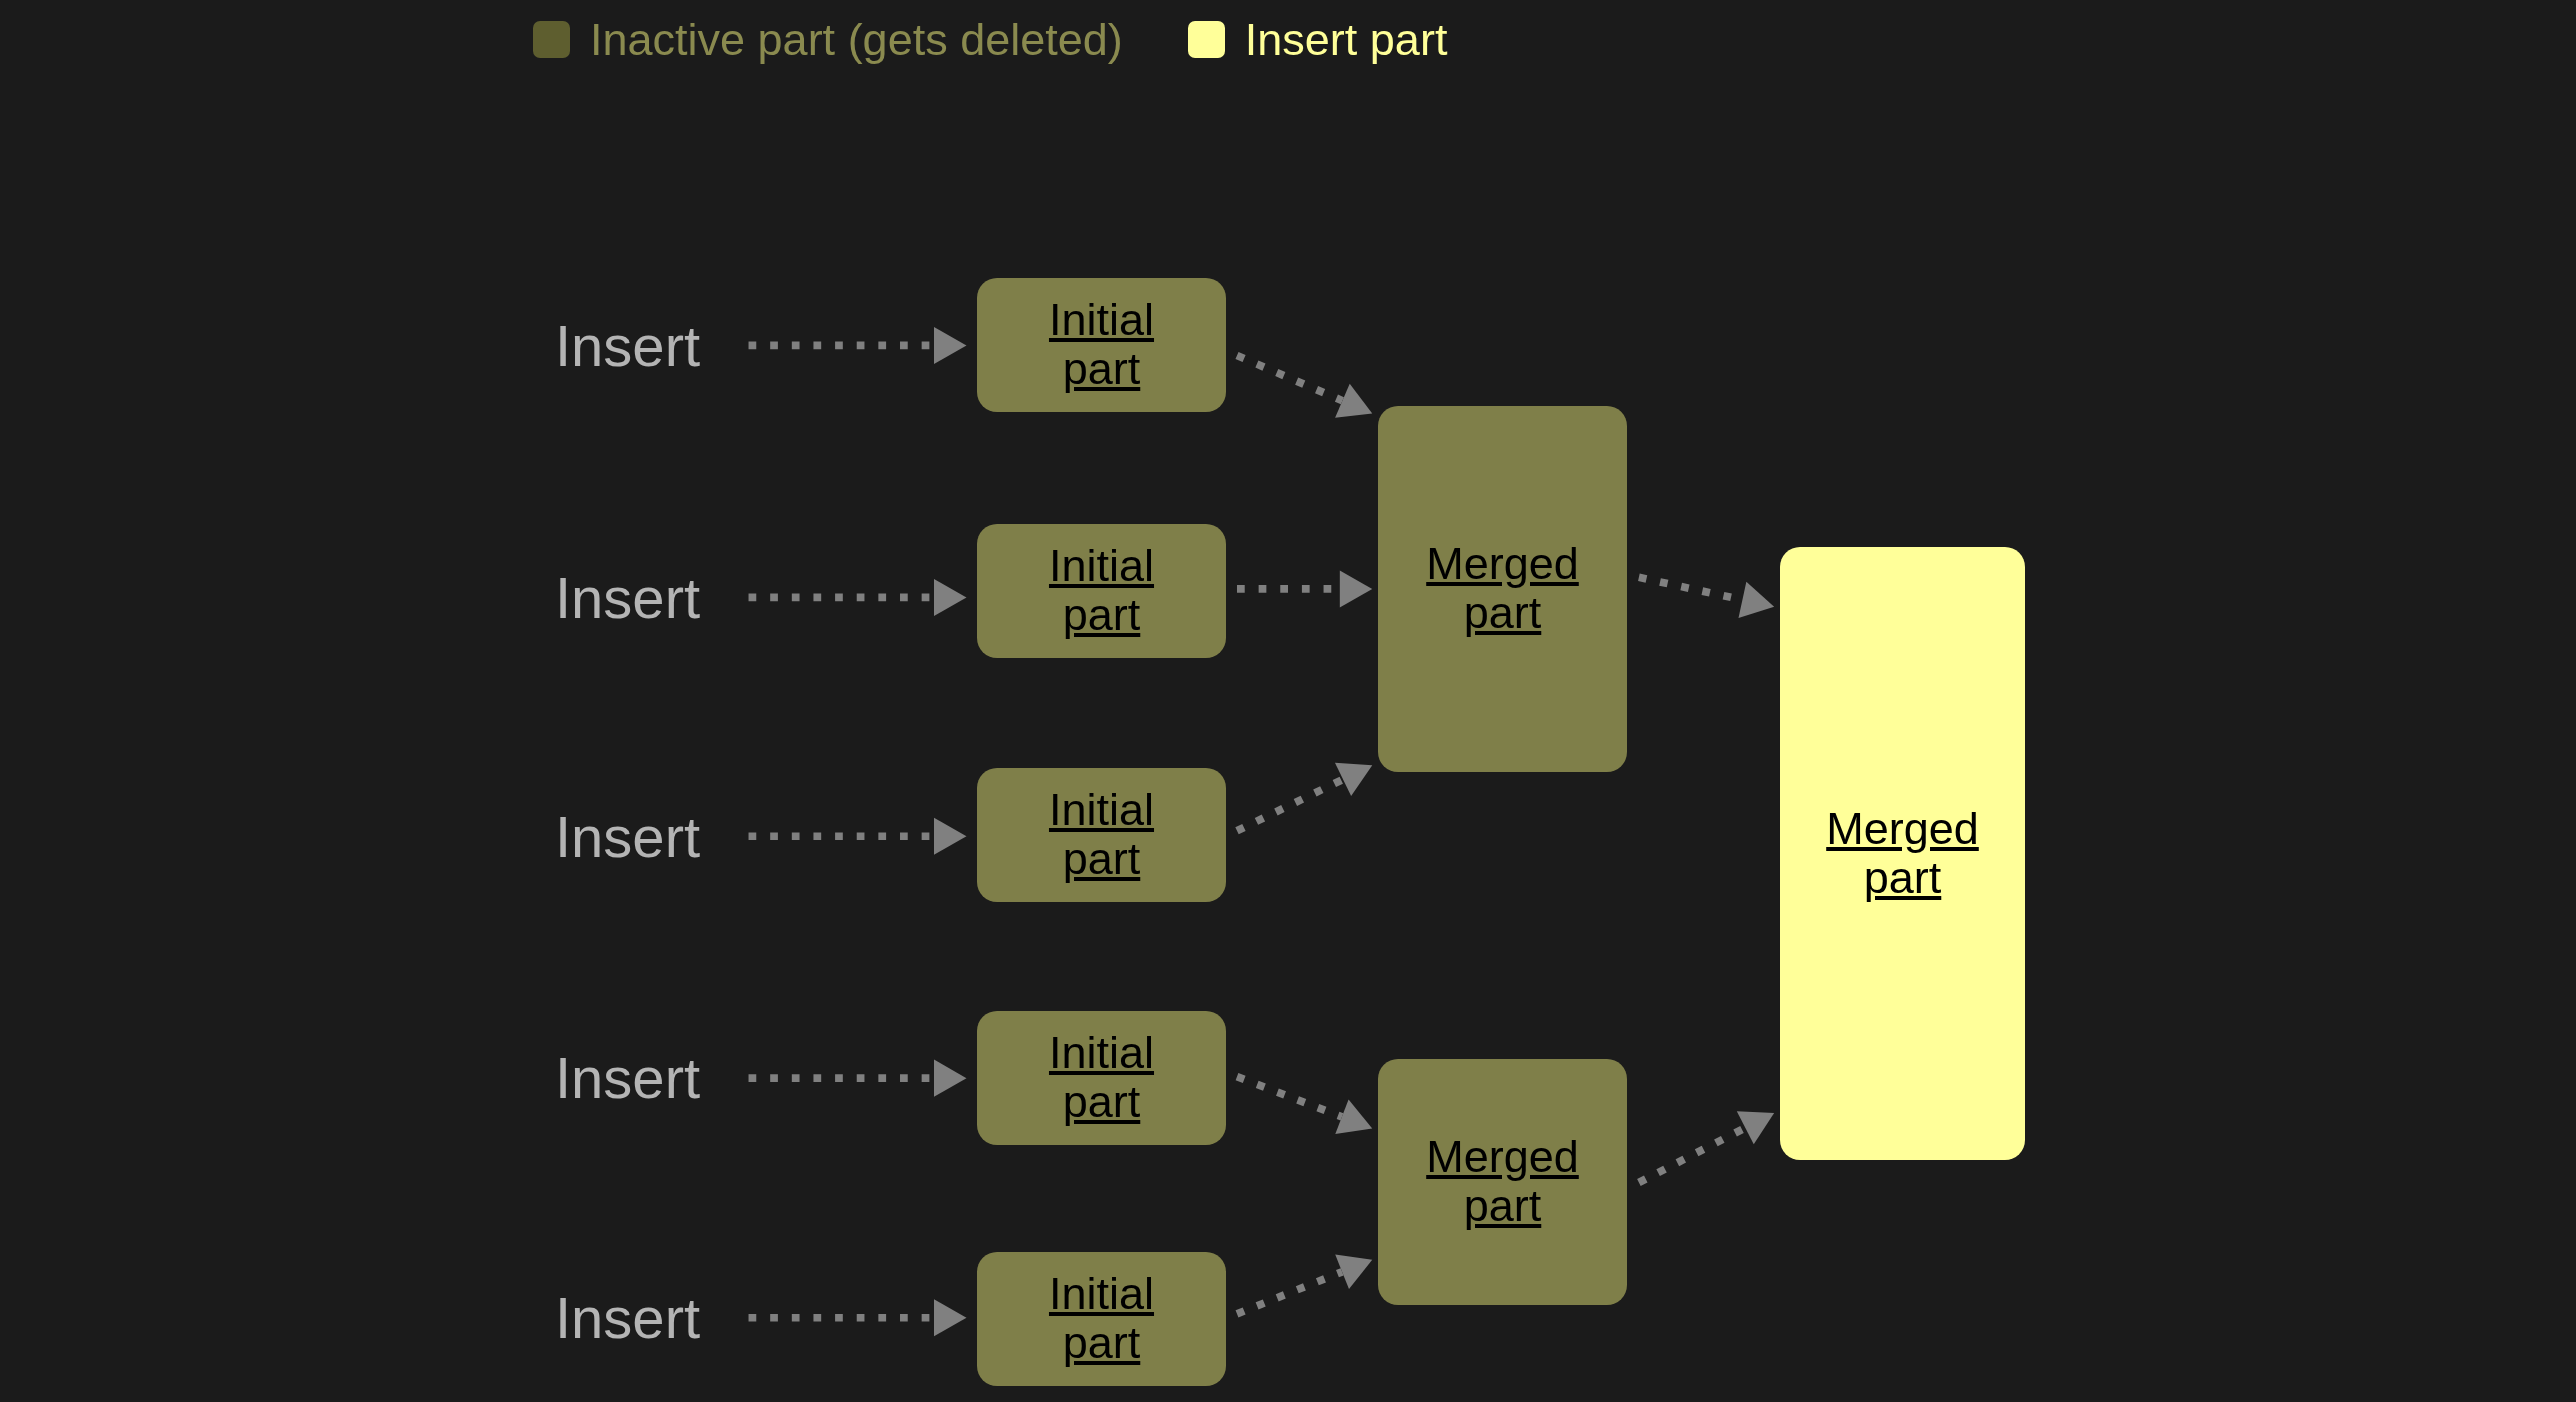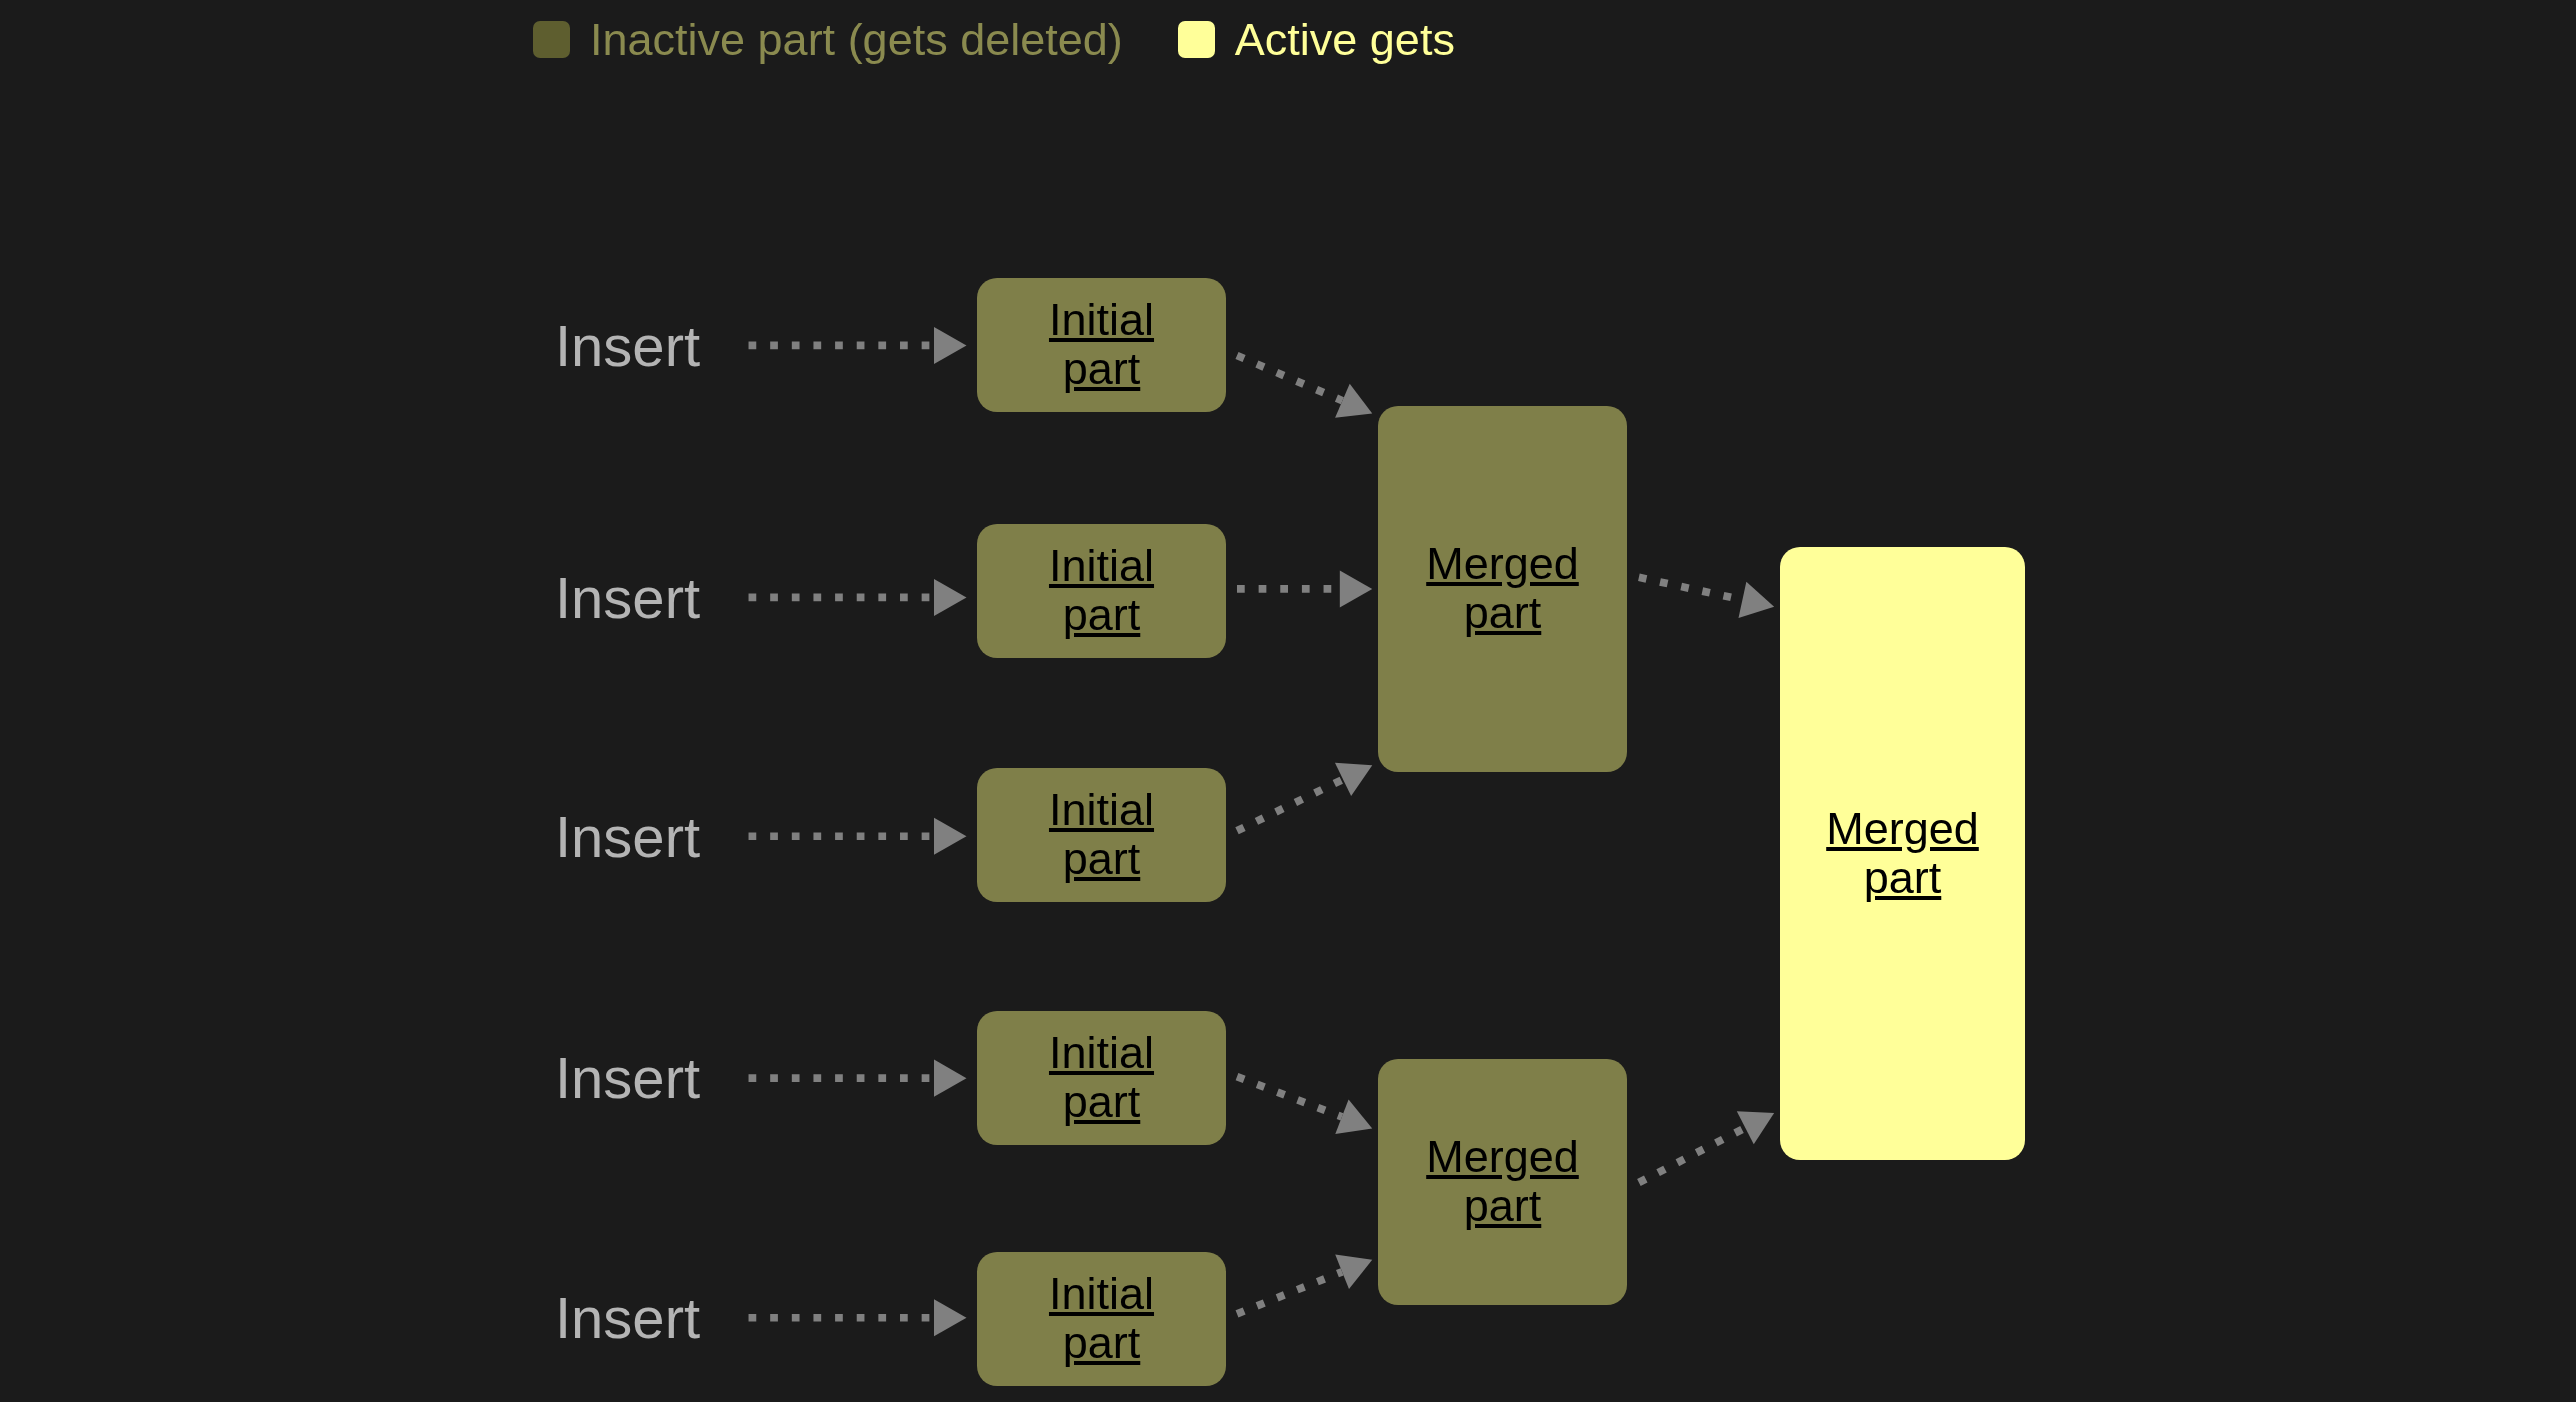--- a/index.html
+++ b/index.html
@@ -20,21 +20,21 @@
     background: #1b1b1b;
   }
 
   
   .legend {
     position: absolute;
     left: 533px;
     top: 17px;
     display: flex;
     align-items: center;
-    gap: 2px;
+    gap: 12px;
   }
   .legend-entry {
     display: flex;
     align-items: center;
   }
   .legend-entry + .legend-entry { margin-left: 53px; }
   .legend-swatch {
     width: 37px;
     height: 37px;
     border-radius: 7px;
@@ -95,21 +95,21 @@
 
 <div id="canvas">
 
   <div class="legend">
     <div class="legend-entry">
       <span class="legend-swatch" style="background:#5e5e2f"></span>
       <span class="legend-label inactive">Inactive part (gets deleted)</span>
     </div>
     <div class="legend-entry">
       <span class="legend-swatch" style="background:#ffff99"></span>
-      <span class="legend-label active">Active gets</span>
+      <span class="legend-label active">Insert part</span>
     </div>
   </div>
 
   <svg id="arrow-layer" viewBox="0 0 3332 1814" xmlns="http://www.w3.org/2000/svg">
       <g>
         <line x1="968" y1="447" x2="1208" y2="447" stroke="#808080" stroke-width="10" stroke-dasharray="10 18" stroke-linecap="butt"></line>
         <polygon points="1208,471 1208,423 1250,447" fill="#808080"></polygon>
       </g>
       <g>
         <line x1="968" y1="773" x2="1208" y2="773" stroke="#808080" stroke-width="10" stroke-dasharray="10 18" stroke-linecap="butt"></line>

